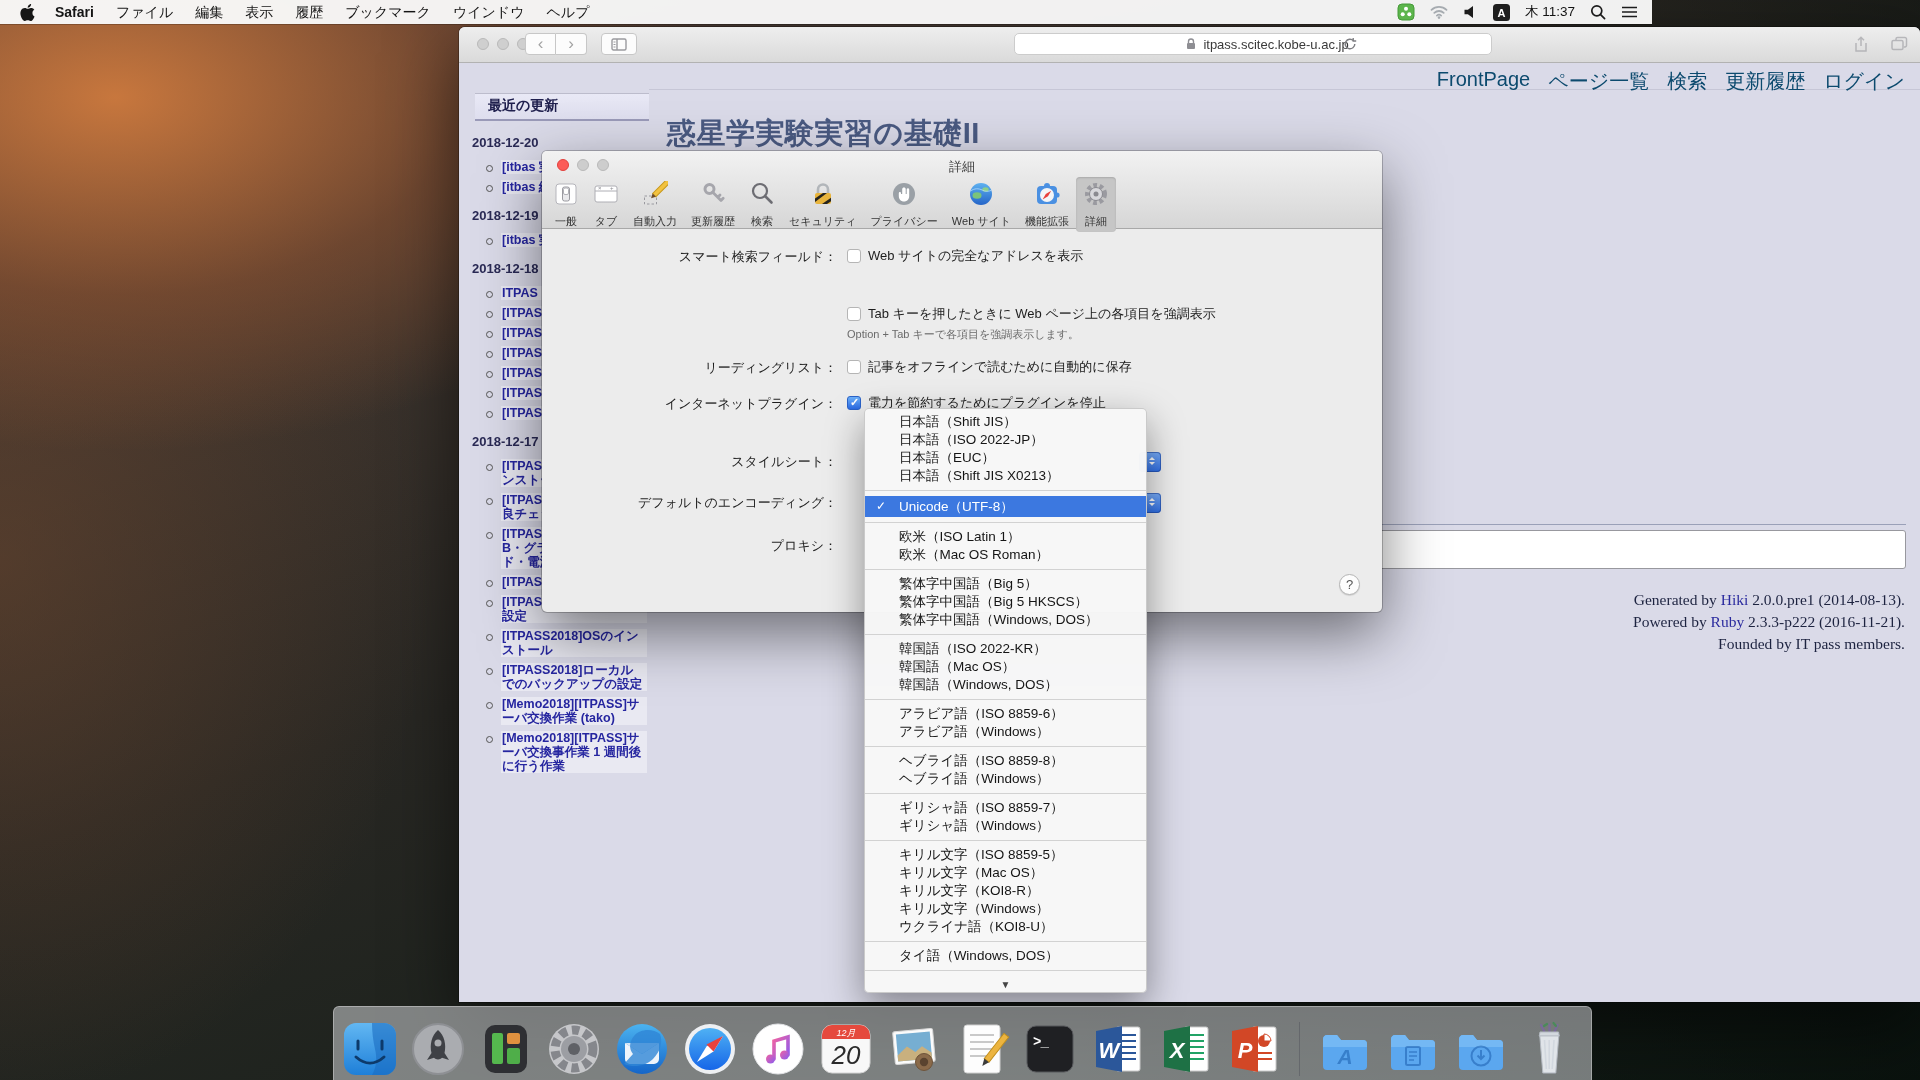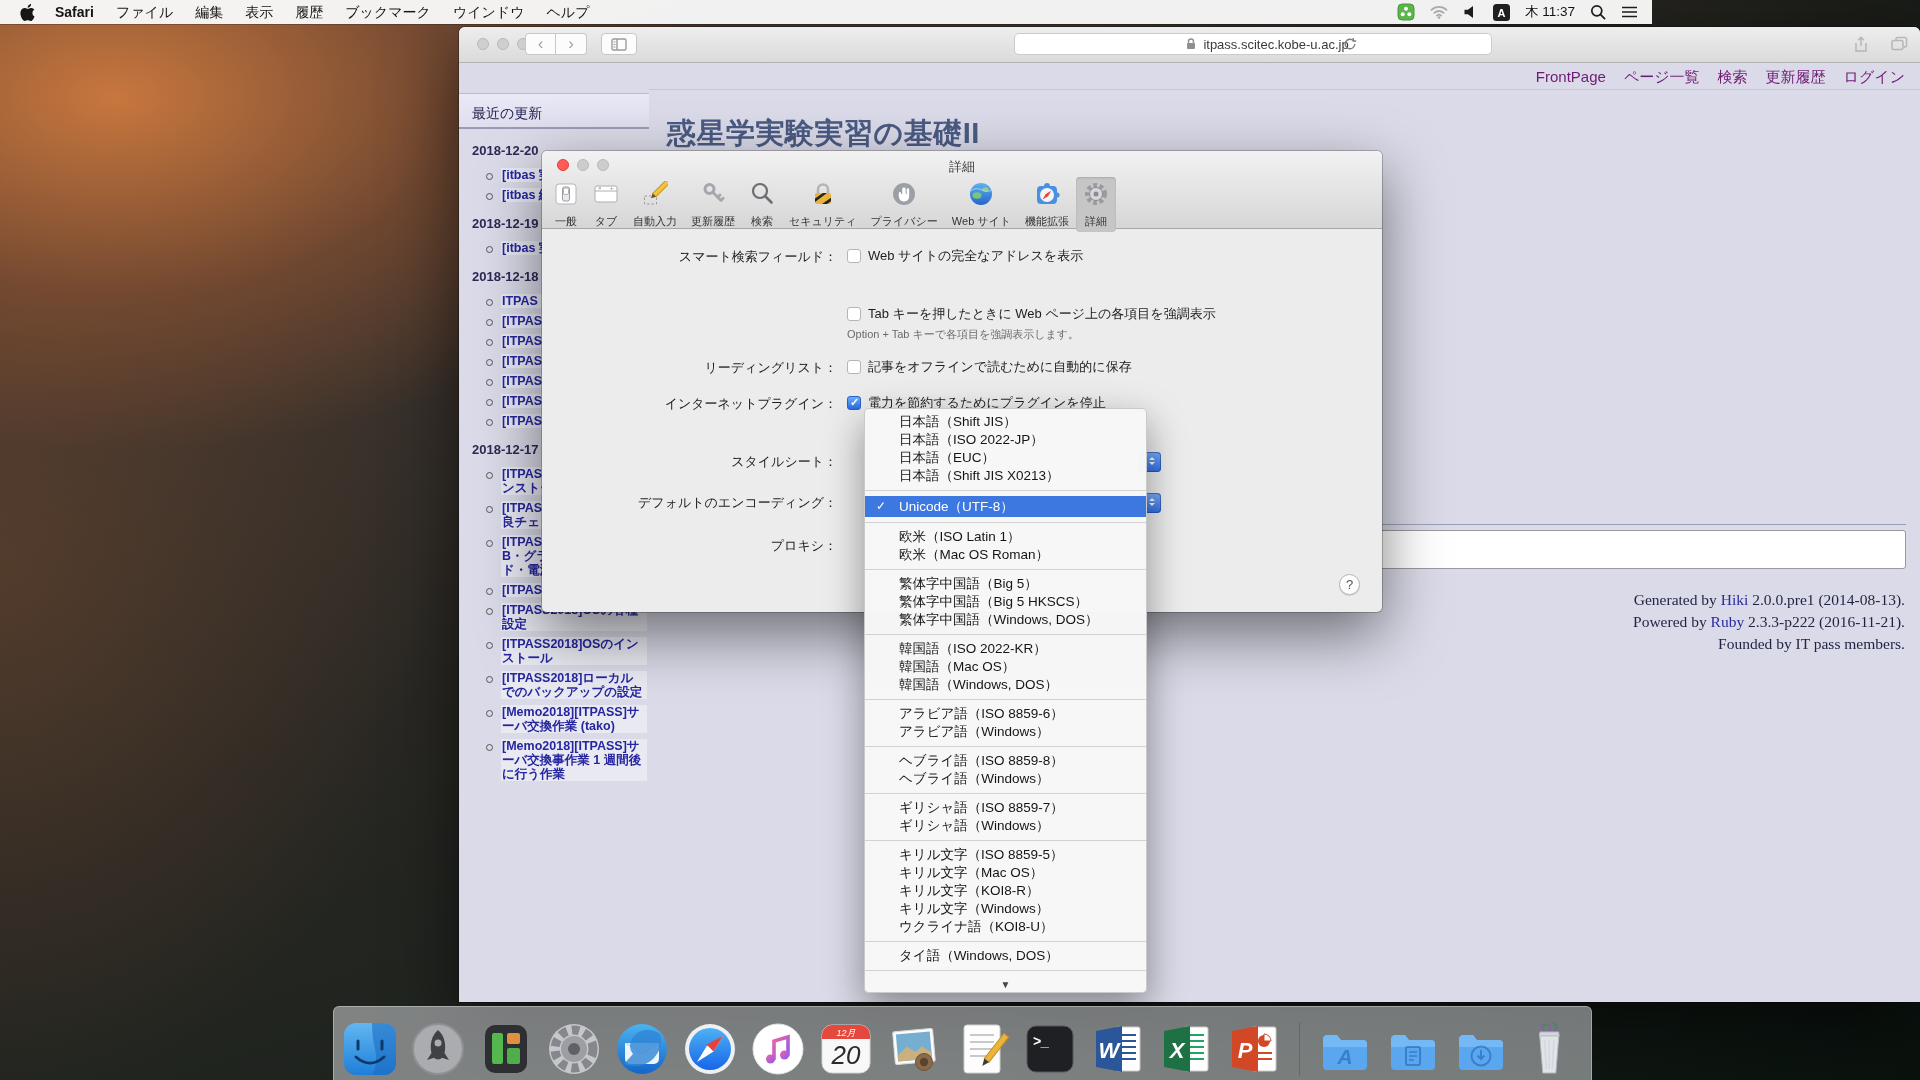--- a/index.html
+++ b/index.html
@@ -40,31 +40,31 @@
   #sidebarbtn{left:142px;top:6px;width:36px;height:22px;background:#fcfcfc;border:1px solid #c7c7c7;
     border-radius:4px;display:flex;align-items:center;justify-content:center;box-sizing:border-box;}
   #urlfield{left:555px;top:6px;width:478px;height:22px;background:#fff;border:1px solid #ccc;border-radius:5px;
     display:flex;align-items:center;justify-content:center;gap:5px;font-size:13px;color:#3a3a3a;box-sizing:border-box;padding-left:27px;}
   #reload{position:absolute;right:563px;top:10px;}
   #winicons{right:12px;top:9px;display:flex;gap:22px;opacity:.8;}
 
   
   #page{left:0;top:36px;right:0;bottom:0;background:#dadae8;}
   #page-topline{left:190px;right:0;top:26px;border-top:1px solid #c6c6d6;}
-  #nav-links{top:5px;right:15px;display:flex;gap:18px;font-size:15px;color:#701a75;}
+  #nav-links{top:5px;right:15px;display:flex;gap:18px;font-size:20px;color:#0c4a6e;}
   #page-title{left:208px;top:51px;font-size:29px;font-weight:bold;color:#4a5a82;letter-spacing:.5px;}
   #page-hr{left:200px;right:14px;top:461px;border-top:1px solid #9aa0b8;}
   #page-box{left:200px;right:14px;top:467px;height:37px;background:#fff;border:1px solid #98989e;border-radius:3px;}
   #footer{right:15px;top:526px;text-align:right;font-family:"Liberation Serif",serif;font-size:15.5px;
     color:#1d2340;line-height:22px;}
   #footer a{color:#2a2a9e;text-decoration:none;margin-top:32px;}
 
   
   #sidebar{left:0;top:0;width:190px;bottom:0;padding:30px 0 0 0;box-sizing:border-box;}
-  #sb-header{margin:0 0 4px 0;padding:11px 6px 4px 13px;font-size:14px;font-weight:normal;color:#20204e;
+  #sb-header{margin:0 0 4px 16px;padding:3px 6px 4px 13px;font-size:14px;font-weight:bold;color:#20204e;
     background:linear-gradient(#e9e9f6,#dedeee);border-top:1px solid #bcbccc;border-bottom:2px solid #9a9ab8;}
   .sb-date{font-size:13px;font-weight:bold;color:#2a2a55;margin:14px 0 10px 13px;}
   .sb-item{display:flex;margin:0 0 6px 27px;}
   .sb-bullet{width:5px;height:5px;border:1px solid #555;border-radius:50%;margin:5px 8px 0 0;flex:none;}
   .sb-link{width:144px;font-size:12.5px;line-height:14px;font-weight:bold;color:#2626a0;background:#e9e9f2;
     padding:0 1px;word-break:break-all;}
 
   
   #dialog{left:542px;top:151px;width:840px;height:461px;z-index:10;border-radius:5px;background:#ececec;
     box-shadow:0 22px 60px rgba(0,0,0,.5),0 0 0 1px rgba(0,0,0,.22);}

